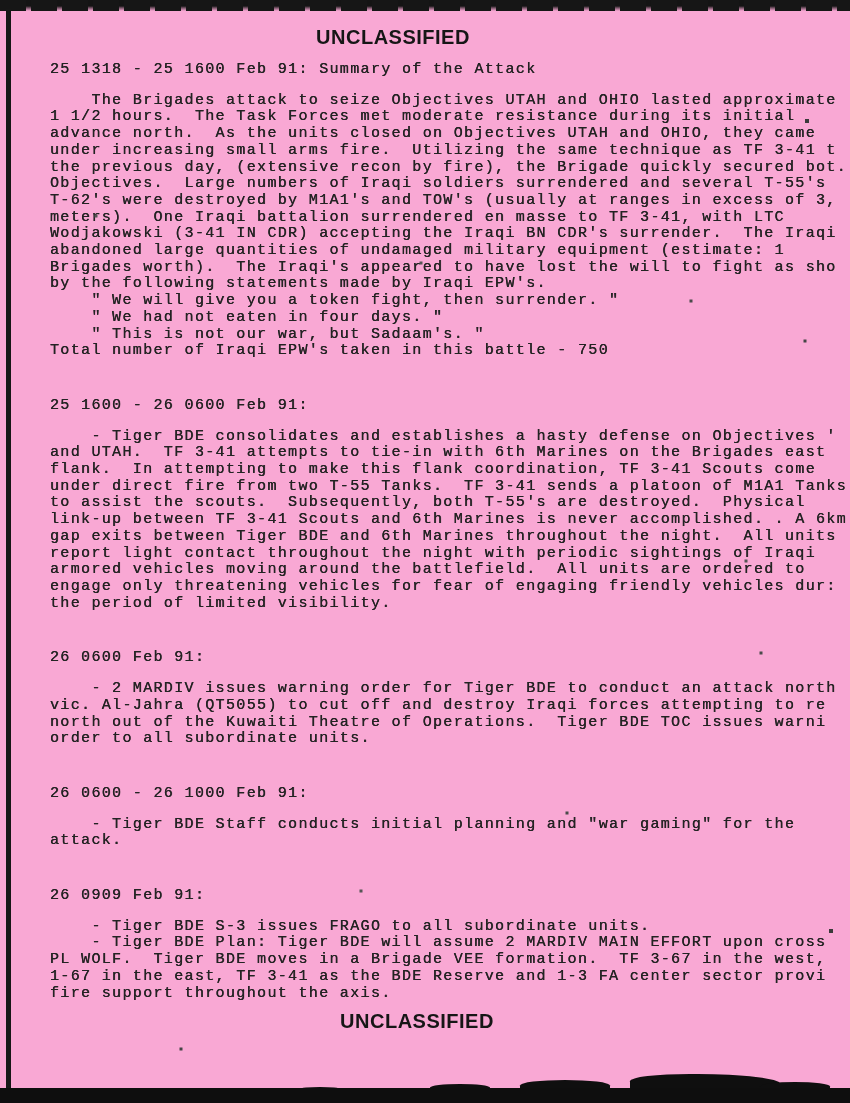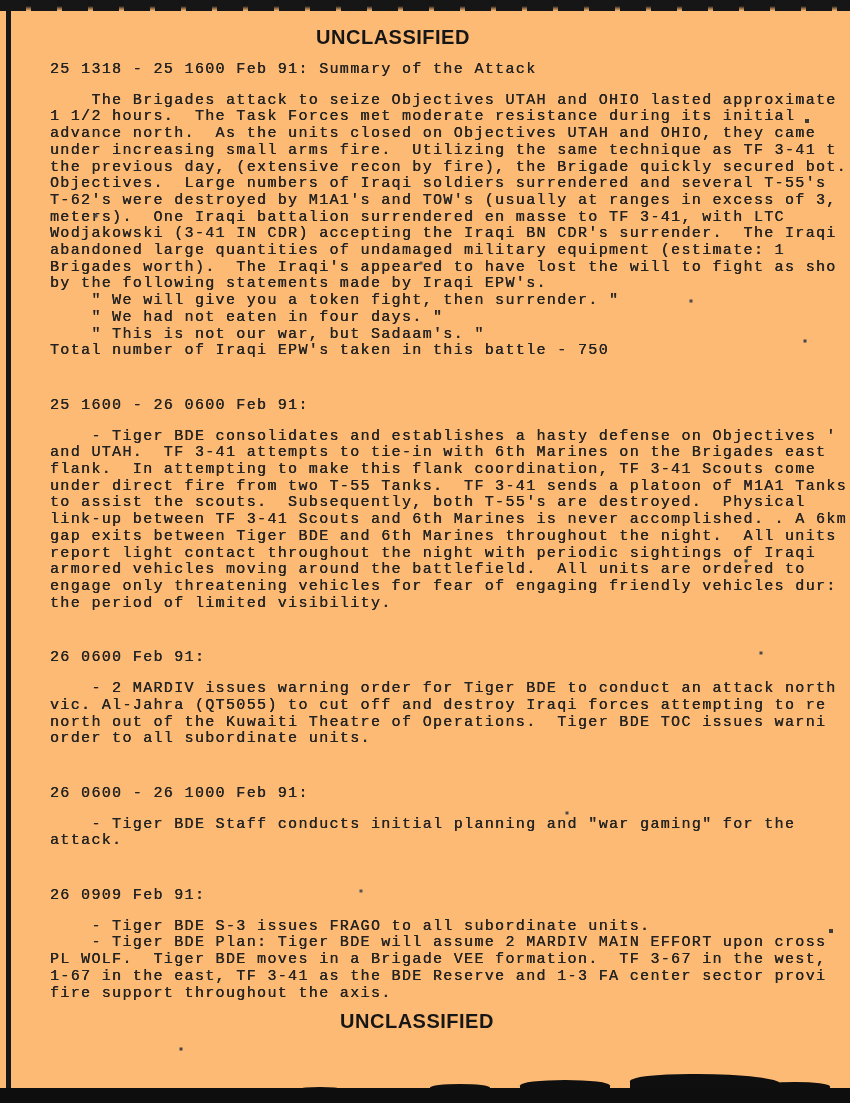--- a/index.html
+++ b/index.html
@@ -10,21 +10,21 @@
   body {
     width: 850px;
     height: 1103px;
     position: relative;
     overflow: hidden;
     font-family: "Liberation Mono", "DejaVu Sans Mono", monospace;
   }
   .page {
     position: absolute;
     inset: 0;
-    background: #fdba74;
+    background: #f9a8d4;
   }
   
   .scan-top {
     position: absolute;
     top: 0; left: 0; right: 0;
     height: 11px;
     background:
       repeating-linear-gradient(90deg,
         #161616 0px, #161616 26px,
         rgba(22,22,22,0) 26px, rgba(22,22,22,0) 31px),

